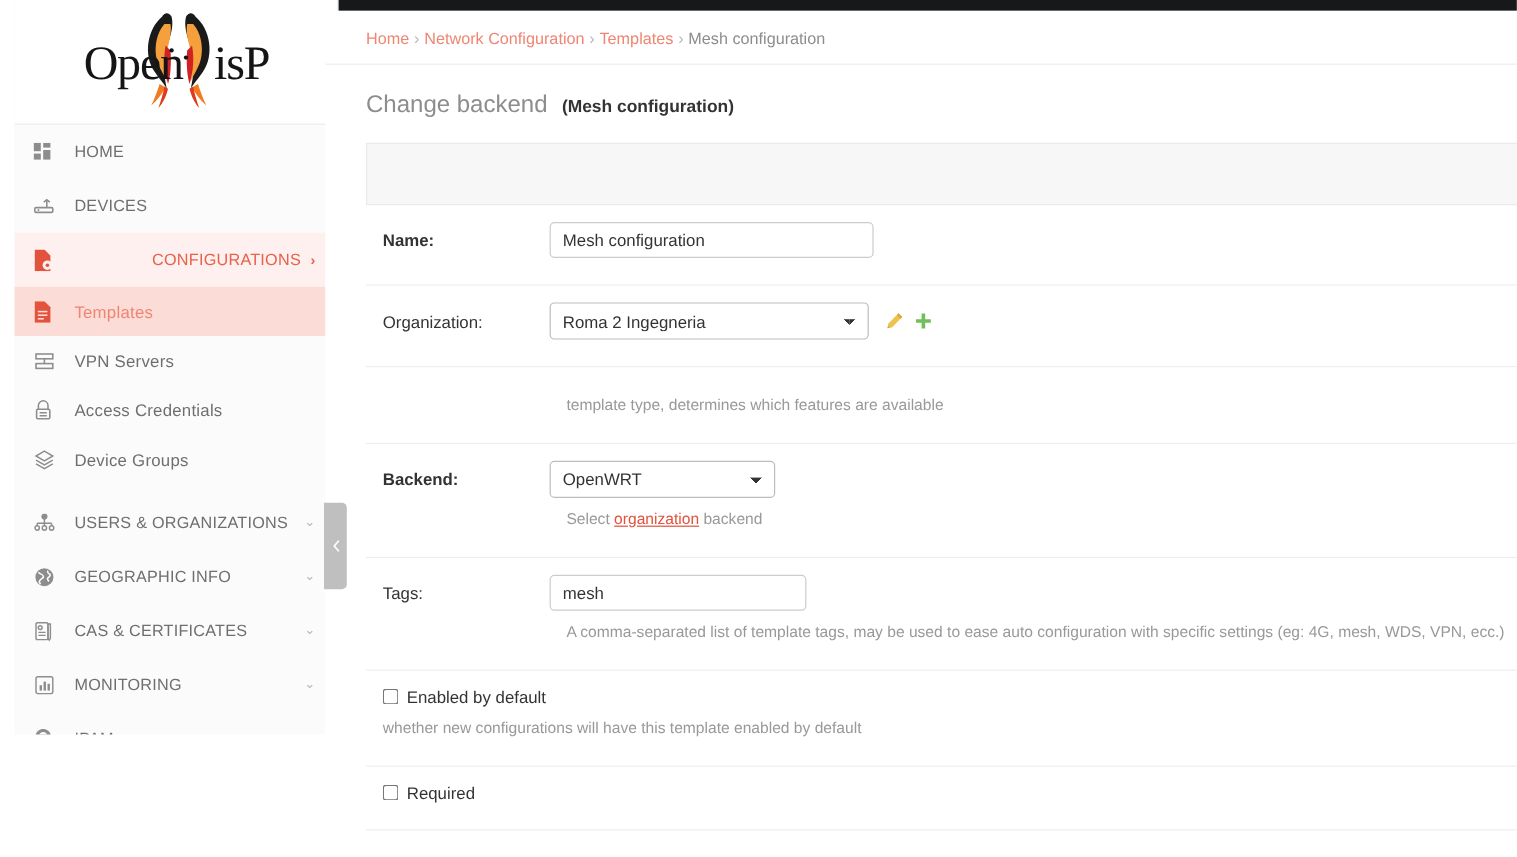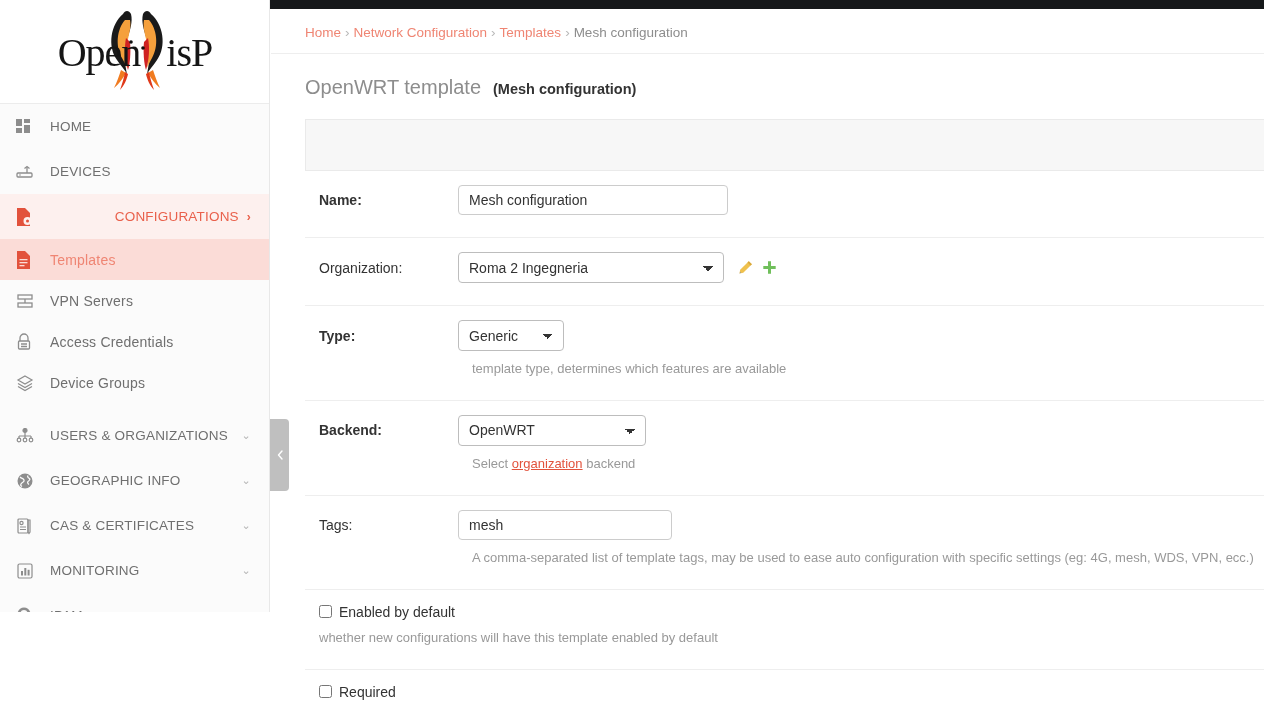--- a/index.html
+++ b/index.html
@@ -17,21 +17,21 @@
   .topbar {
     position: absolute;
     top: 0; left: 270px;
     width: 994px; height: 9px;
     background: #16181a;
   }
 
   
   .sidebar {
     position: absolute;
-    top: 0; left: 0;
+    top: 0; left: 12px;
     width: 270px; height: 612px;
     background: #fbfbfb;
     border-right: 1px solid #e8e8e8;
     overflow: hidden;
   }
   .logo-wrap {
     height: 104px;
     display: flex;
     align-items: center;
     justify-content: center;
@@ -442,21 +442,21 @@
   </svg>
 </div>
 
 <div class="content">
 
   <div class="breadcrumb">
     <a href="#">Home</a><span class="sep">›</span><a href="#">Network Configuration</a><span class="sep">›</span><a href="#">Templates</a><span class="sep">›</span><span class="current">Mesh configuration</span>
   </div>
 
   <div class="page-head">
-    <h1>OpenWRT template</h1>
+    <h1>Change backend</h1>
     <span class="obj">(Mesh configuration)</span>
   </div>
 
   <div class="submit-row-top"></div>
 
   <div class="form-wrap">
 
     <div class="frow">
       <div class="line">
         <label class="flabel req">Name:</label>
@@ -481,26 +481,20 @@
           <span>
             <svg width="15" height="15" viewBox="0 0 16 16">
               <path d="M6.4 1.4 h3.2 v5 h5 v3.2 h-5 v5 h-3.2 v-5 h-5 V6.4 h5 Z" fill="#70bf5b"></path>
             </svg>
           </span>
         </div>
       </div>
     </div>
 
     <div class="frow">
-      <div class="line">
-        <label class="flabel req">Type:</label>
-        <select class="sel type-sel">
-          <option selected="">Generic</option>
-        </select>
-      </div>
       <div class="helptext">template type, determines which features are available</div>
     </div>
 
     <div class="frow">
       <div class="line">
         <label class="flabel req">Backend:</label>
         <select class="sel backend-sel">
           <option selected="">OpenWRT</option>
         </select>
       </div>

